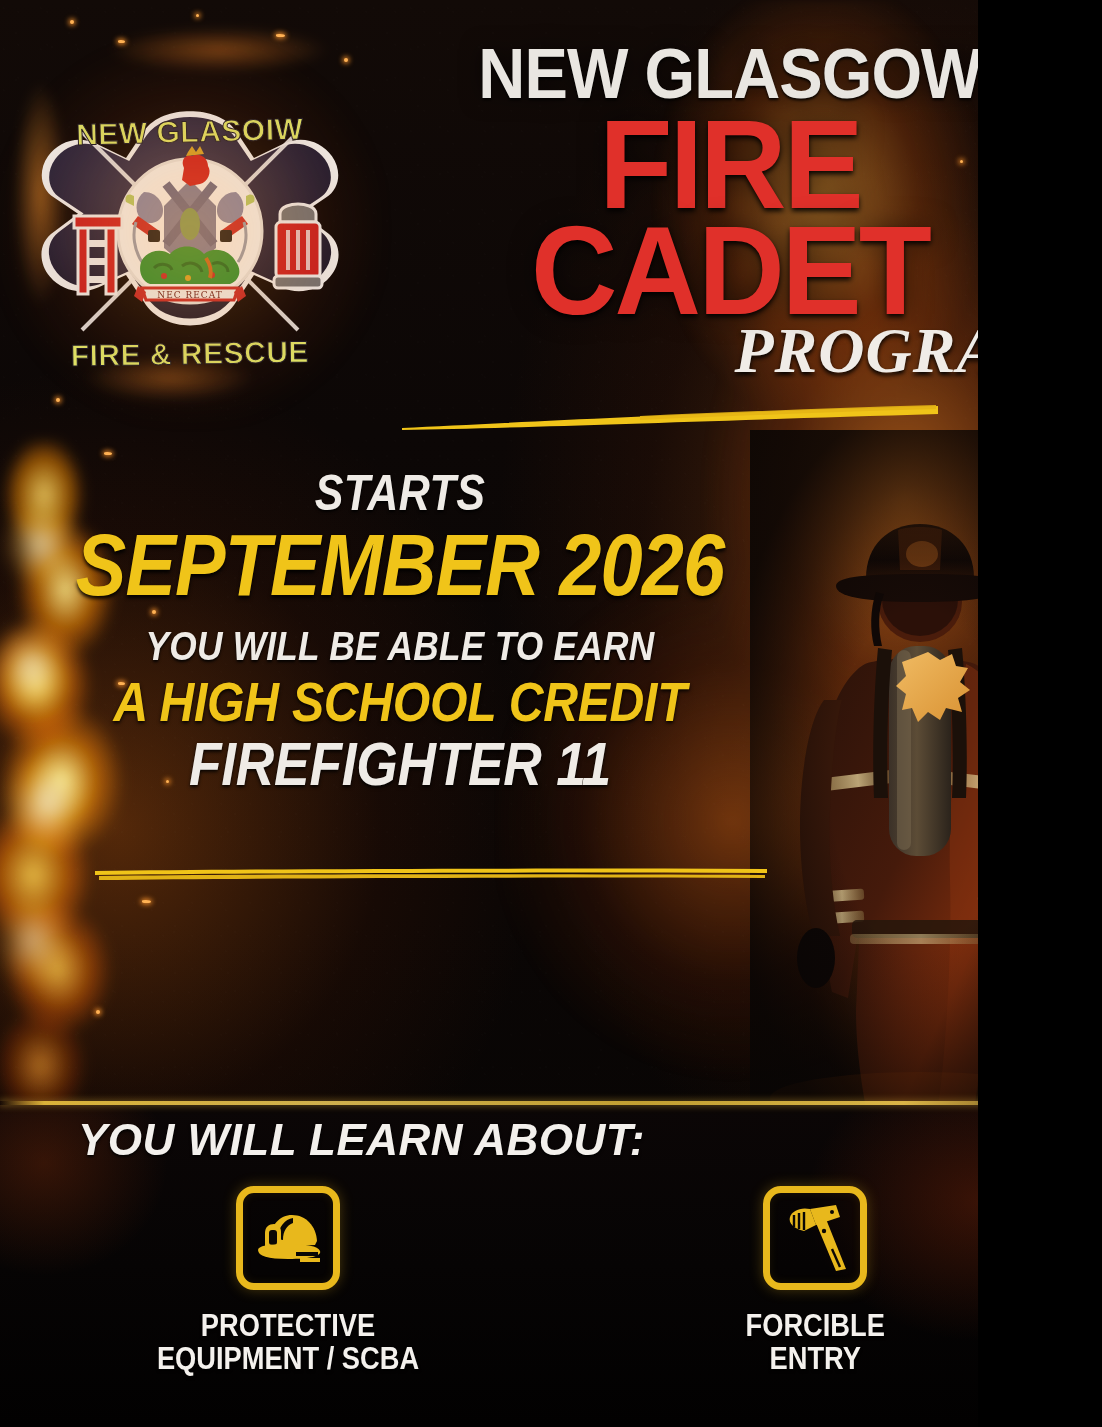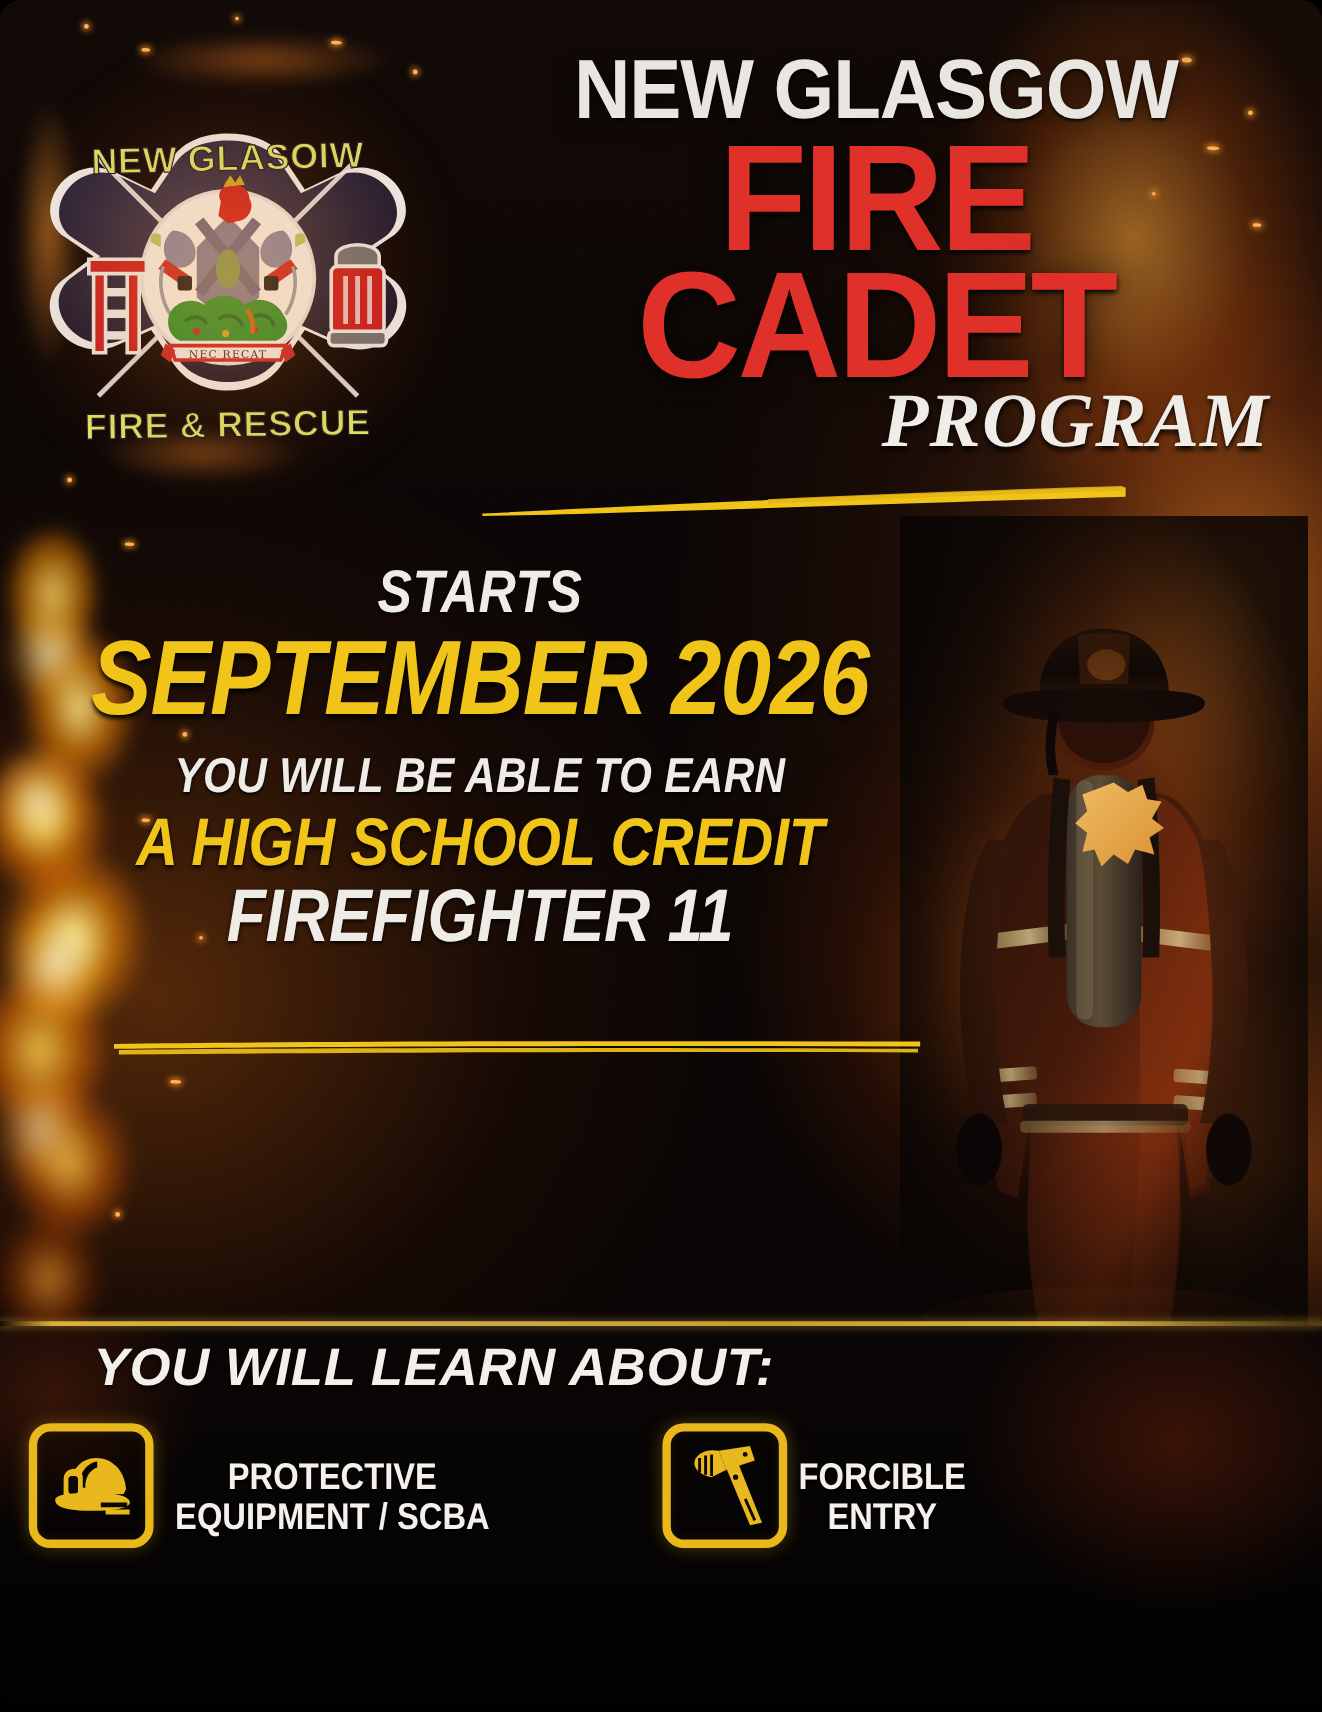--- a/index.html
+++ b/index.html
@@ -2,22 +2,22 @@
 <html><head>
 <meta charset="utf-8">
 <style>
   *{margin:0;padding:0;box-sizing:border-box;}
   html,body{background:#000;}
   body{
     font-family:"Liberation Sans", sans-serif;
     width:1102px;height:1427px;overflow:hidden;position:relative;
   }
   #poster{
-    position:absolute;inset:0;width:1102px;height:1427px;
-    background:#0a0605;overflow:hidden;border-radius:18px;
+    position:absolute;inset:0;width:978px;height:1427px;
+    background:#0a0605;overflow:hidden;
   }
 
   
   .bg-base{
     position:absolute;inset:0;
     background:
       radial-gradient(ellipse 60% 45% at 12% 58%, rgba(255,120,20,.30) 0%, rgba(120,40,5,.12) 45%, rgba(0,0,0,0) 72%),
       radial-gradient(ellipse 55% 60% at 92% 40%, rgba(255,130,35,.30) 0%, rgba(110,40,8,.14) 48%, rgba(0,0,0,0) 75%),
       radial-gradient(ellipse 80% 30% at 50% 102%, rgba(200,70,10,.22) 0%, rgba(0,0,0,0) 70%),
       linear-gradient(180deg,#120a07 0%,#0c0706 30%,#0a0605 64%,#080504 82%,#030202 100%);
@@ -169,21 +169,21 @@
       radial-gradient(ellipse 16% 50% at 4% 18%, rgba(170,60,12,.28) 0%, rgba(0,0,0,0) 70%),
       linear-gradient(180deg,#0b0606 0%,#060404 50%,#020101 100%);
   }
   .learn-head{
     position:absolute;left:78px;top:1118px;
     font-family:"Liberation Sans", sans-serif;font-weight:bold;font-style:italic;
     font-size:44px;line-height:1;color:#f3f0ec;letter-spacing:.5px;
     text-shadow:0 2px 3px rgba(0,0,0,.9);
   }
   .topics{position:absolute;left:24px;top:1186px;width:1055px;display:flex;}
-  .topic{flex:1;display:flex;flex-direction:row;align-items:center;}
+  .topic{flex:1;display:flex;flex-direction:column;align-items:center;}
   .icon-box{
     width:104px;height:104px;border:7px solid #e8b81c;border-radius:18px;
     display:flex;align-items:center;justify-content:center;
     box-shadow:0 0 14px rgba(230,180,30,.30), inset 0 0 10px rgba(230,180,30,.10);
     background:rgba(5,3,2,.35);
   }
   .topic-label{
     margin-top:20px;text-align:center;
     font-family:"Liberation Sans", sans-serif;font-weight:bold;
     font-size:31px;line-height:1.06;color:#f4f1ed;letter-spacing:0;

